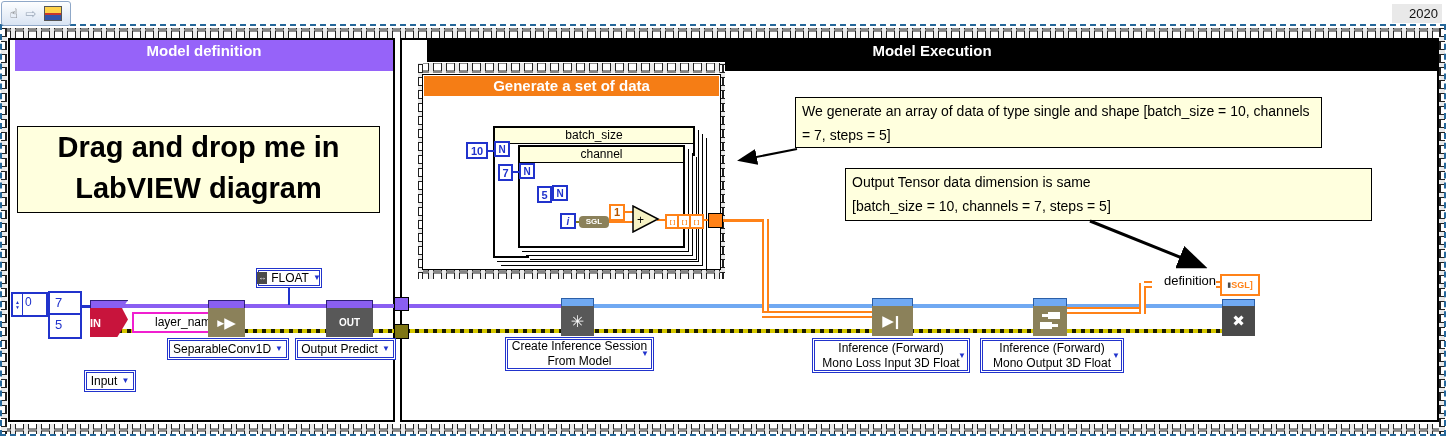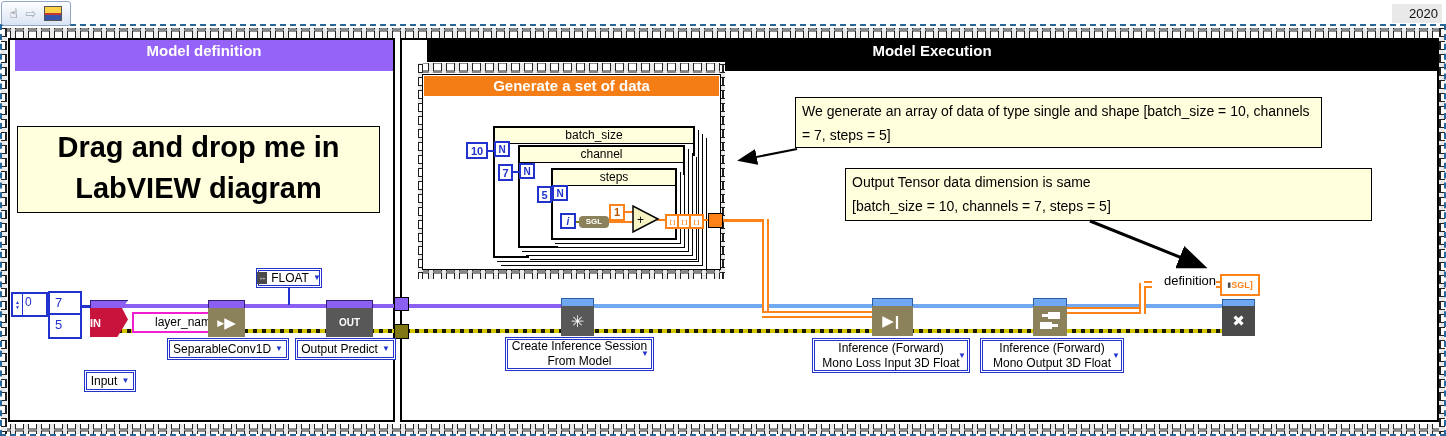--- a/index.html
+++ b/index.html
@@ -131,23 +131,20 @@
     <div id="gen-inner">
       <div id="gen-hd">Generate a set of data</div>
     </div>
   </div>
 
   <div class="abs loop" style="left:493px;top:126px;width:198px;height:128px;">
     <div class="loop-bar">batch_size</div>
   </div>
   <div class="abs loop" style="left:518px;top:145px;width:163px;height:99px;">
     <div class="loop-bar">channel</div>
-  </div>
-  <div class="abs loop" style="left:551px;top:168px;width:122px;height:68px;">
-    <div class="loop-bar">steps</div>
   </div>
 
   <div id="bignote" class="abs" style="left:17px;top:126px;width:361px;height:85px;">Drag and drop me in
 LabVIEW diagram</div>
   <div class="abs comment" style="left:795px;top:97px;width:513px;height:47px;">We generate an array of data of type single and shape [batch_size = 10, channels = 7, steps = 5]</div>
   <div class="abs comment" style="left:845px;top:168px;width:513px;height:49px;">Output Tensor data dimension is same
 [batch_size = 10, channels = 7, steps = 5]</div>
 
   <div class="abs wire w-navy" style="left:80px;top:305px;width:12px;height:3px;"></div>
   <div class="abs wire w-purple" style="left:118px;top:304px;width:462px;height:4px;"></div>

